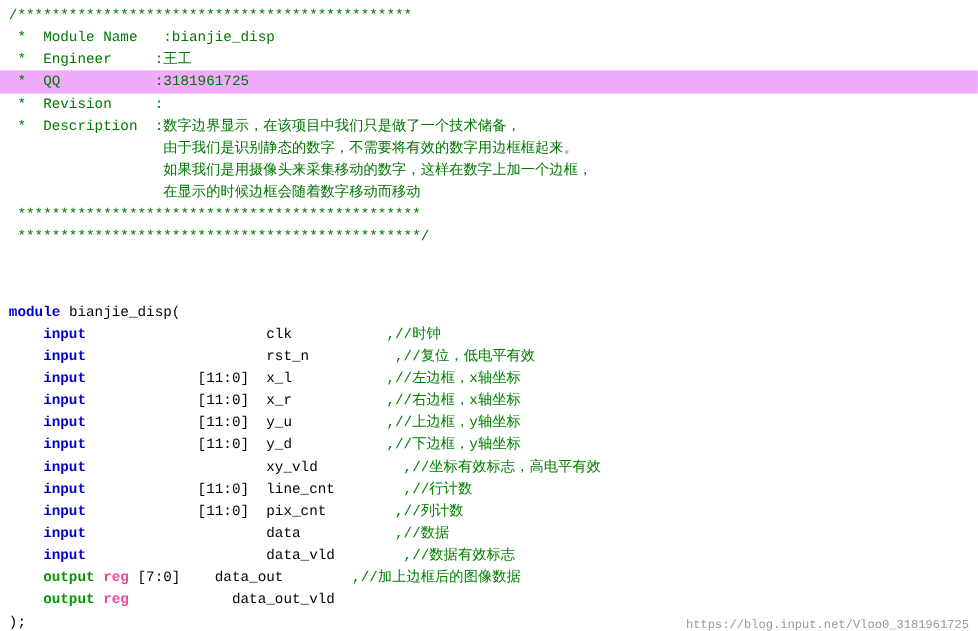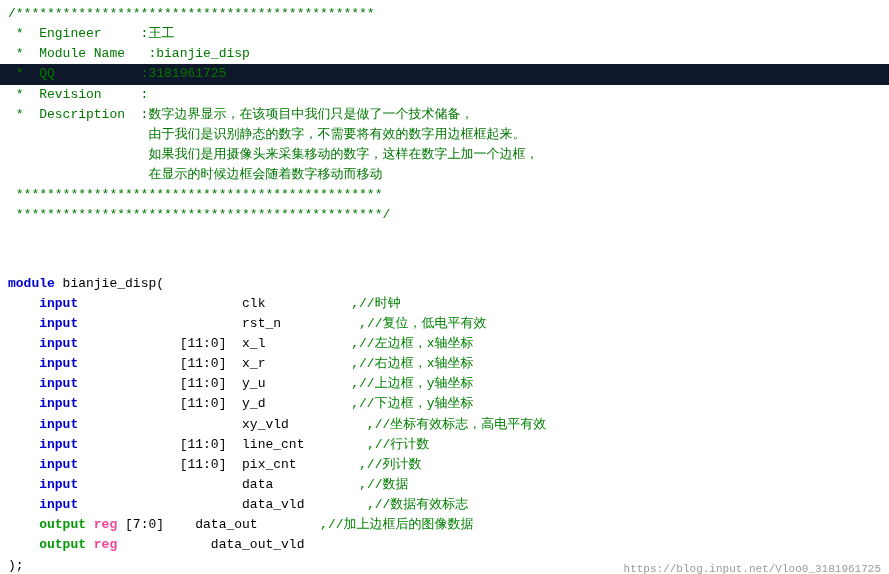--- a/index.html
+++ b/index.html
@@ -19,21 +19,21 @@
       width: 100%;
       position: relative;
     }
     .line {
       display: flex;
       align-items: baseline;
       padding: 0 8px;
       white-space: pre;
     }
     .line.highlight-yellow {
-      background-color: #0f172a;
+      background-color: #f0abfc;
     }
     .c-green { color: #007700; }
     .c-black { color: #000000; }
     .c-comment { color: #008000; }
     .watermark {
       position: absolute;
       bottom: 2px;
       right: 8px;
       font-size: 11px;
       color: #999999;
@@ -45,24 +45,24 @@
   </style>
 </head>
 <body>
 
 <div class="code-container">
 
   <div class="line">
     <span class="c-green">/**********************************************</span>
   </div>
   <div class="line">
-    <span class="c-green">&nbsp;*&nbsp;&nbsp;Engineer&nbsp;&nbsp;&nbsp;&nbsp;&nbsp;:王工</span>
+    <span class="c-green">&nbsp;*&nbsp;&nbsp;Module Name&nbsp;&nbsp;&nbsp;:bianjie_disp</span>
   </div>
   <div class="line">
-    <span class="c-green">&nbsp;*&nbsp;&nbsp;Module Name&nbsp;&nbsp;&nbsp;:bianjie_disp</span>
+    <span class="c-green">&nbsp;*&nbsp;&nbsp;Engineer&nbsp;&nbsp;&nbsp;&nbsp;&nbsp;:王工</span>
   </div>
   <div class="line highlight-yellow">
     <span class="c-green">&nbsp;*&nbsp;&nbsp;QQ&nbsp;&nbsp;&nbsp;&nbsp;&nbsp;&nbsp;&nbsp;&nbsp;&nbsp;&nbsp;&nbsp;:3181961725</span>
   </div>
   <div class="line">
     <span class="c-green">&nbsp;*&nbsp;&nbsp;Revision&nbsp;&nbsp;&nbsp;&nbsp;&nbsp;:</span>
   </div>
   <div class="line">
     <span class="c-green">&nbsp;*&nbsp;&nbsp;Description&nbsp;&nbsp;:数字边界显示，在该项目中我们只是做了一个技术储备，</span>
   </div>

